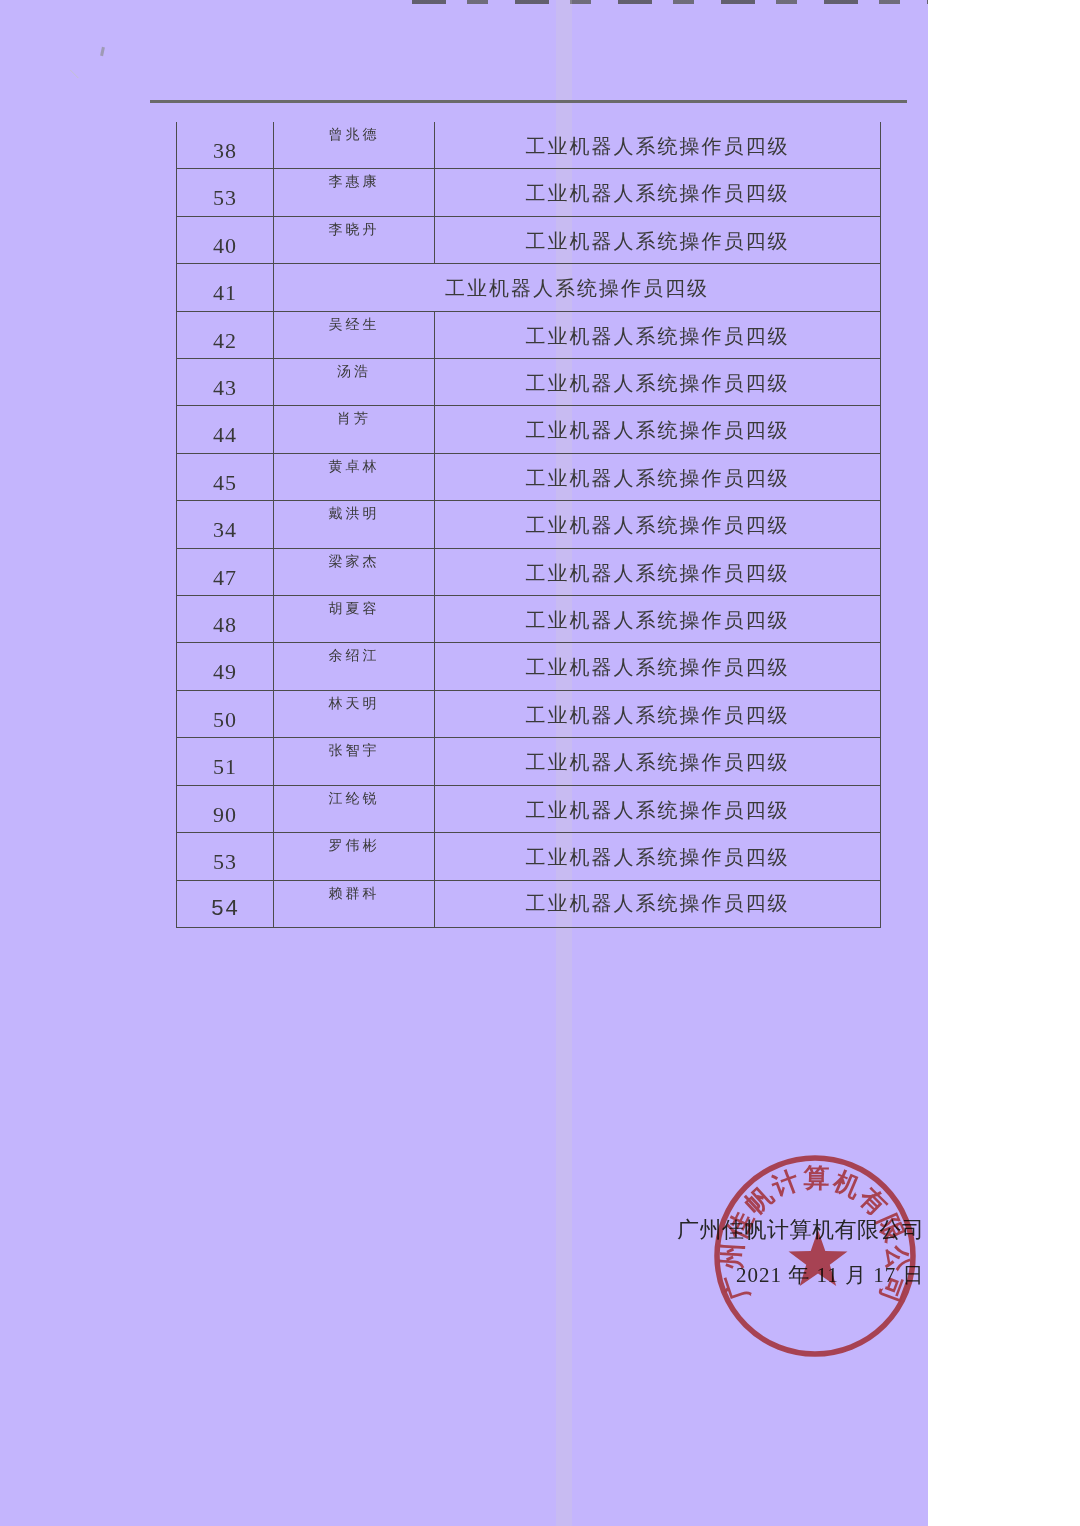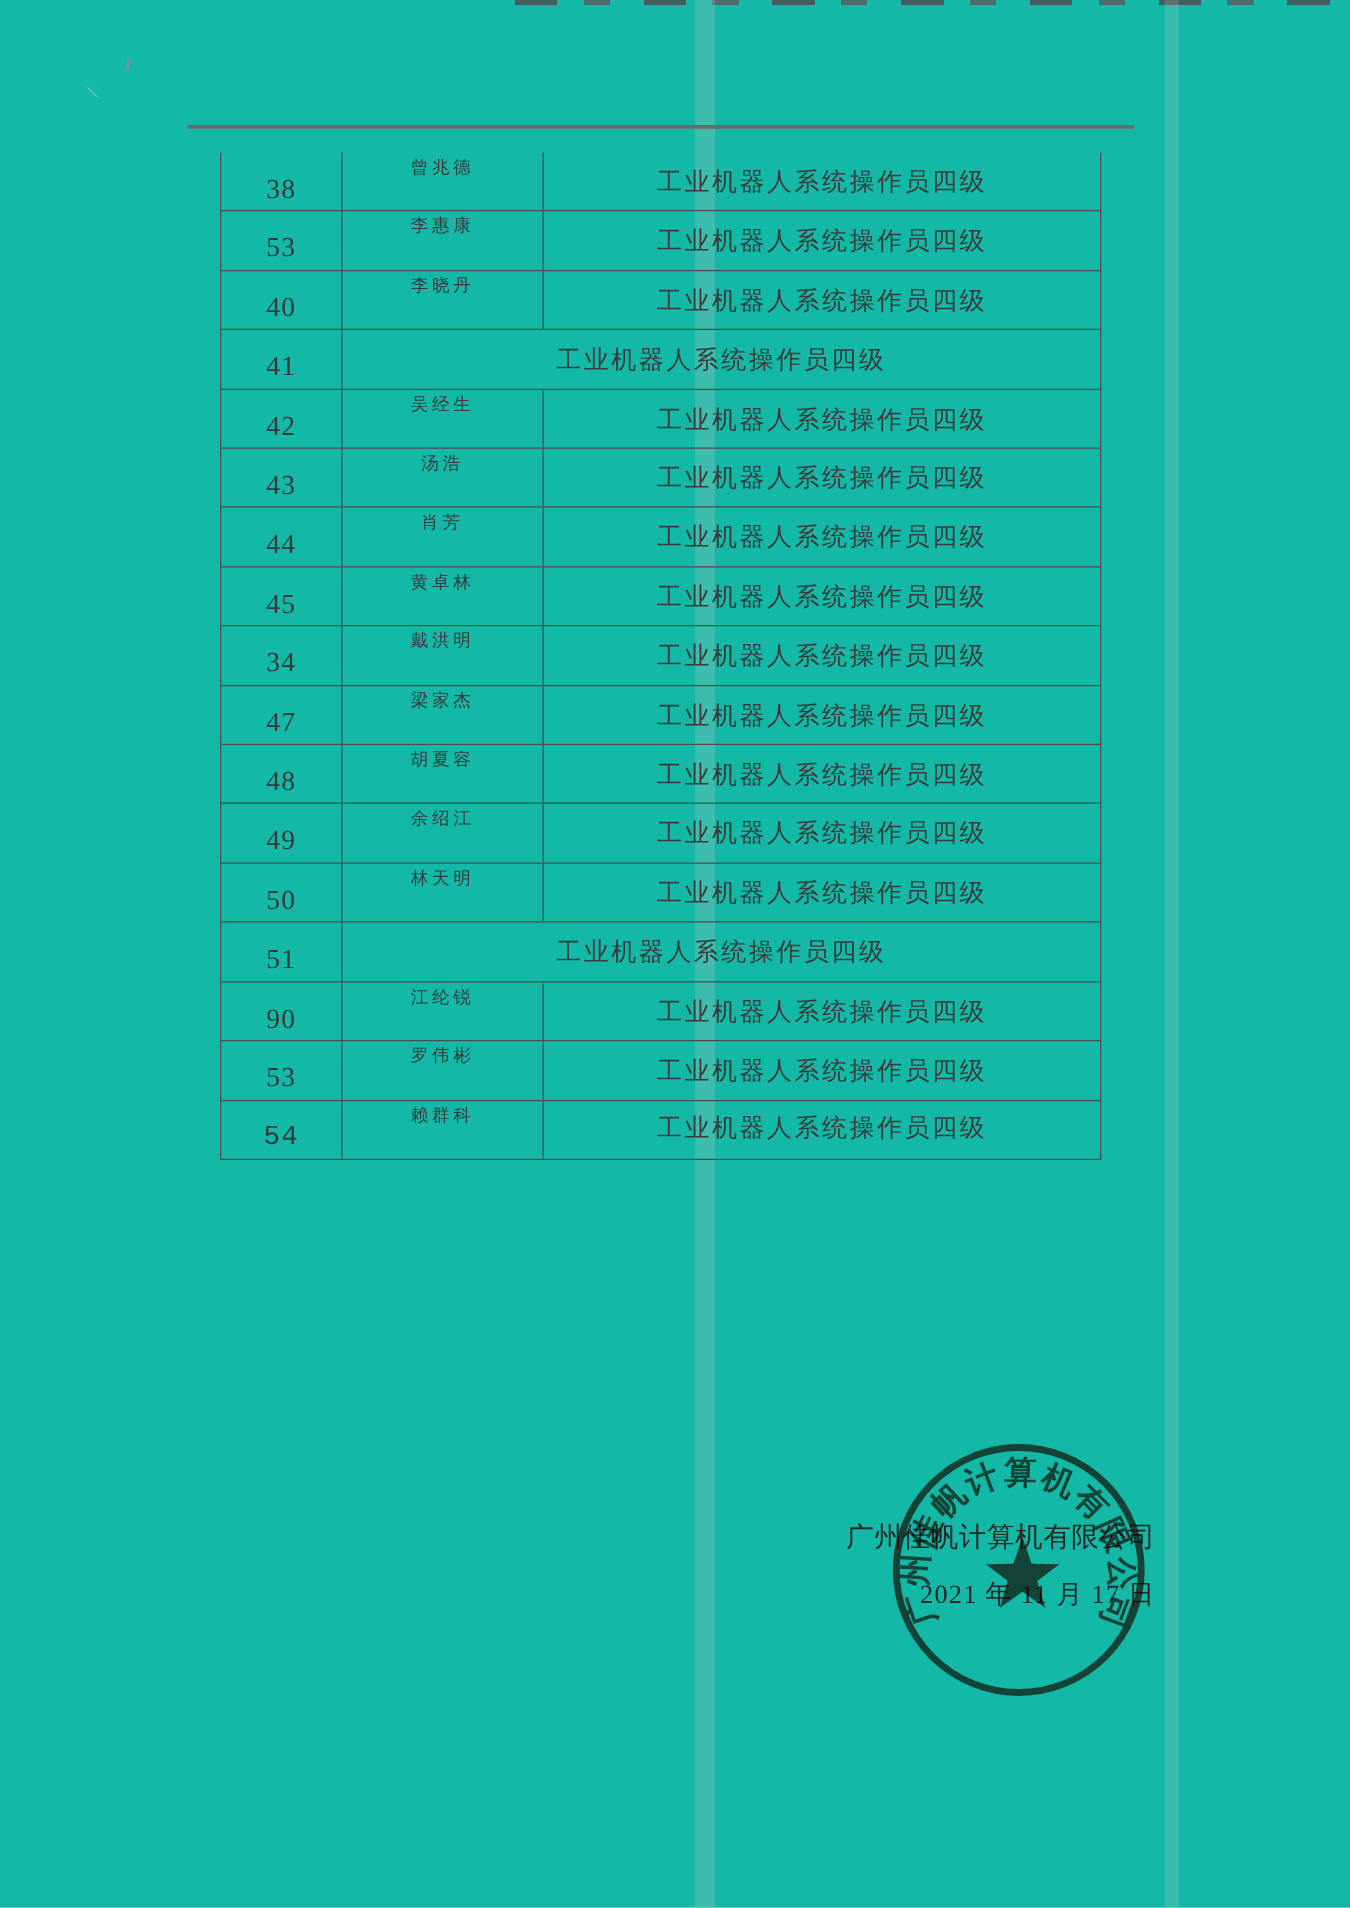--- a/index.html
+++ b/index.html
@@ -1,19 +1,19 @@
 <!DOCTYPE html>
 <html><head>
 <meta charset="utf-8">
 <style>
   html,body{margin:0;padding:0;}
   .page{
     position:relative;
-    width:1080px;height:1526px;
-    background:#14b8a6;
+    width:928px;height:1526px;
+    background:#c4b5fd;
     overflow:hidden;
     font-family:"Liberation Serif","DejaVu Serif",serif;
     color:#2f2f2f;
   }
   
   .top-cut-dashes{
     position:absolute;top:0;left:412px;width:660px;height:4px;
     background:repeating-linear-gradient(90deg,#4a4a4a 0 34px,transparent 34px 55px,#5a5a5a 55px 76px,transparent 76px 103px);
     opacity:.8;
   }
@@ -164,20 +164,21 @@
     </div>
 
     <div class="trow">
       <div class="cell c-no">50</div>
       <div class="cell c-name">林天明</div>
       <div class="cell c-title">工业机器人系统操作员四级</div>
     </div>
 
     <div class="trow">
       <div class="cell c-no">51</div>
+      <div class="cell c-name">张智宇</div>
       <div class="cell c-title">工业机器人系统操作员四级</div>
     </div>
 
     <div class="trow">
       <div class="cell c-no">90</div>
       <div class="cell c-name">江纶锐</div>
       <div class="cell c-title">工业机器人系统操作员四级</div>
     </div>
 
     <div class="trow">

